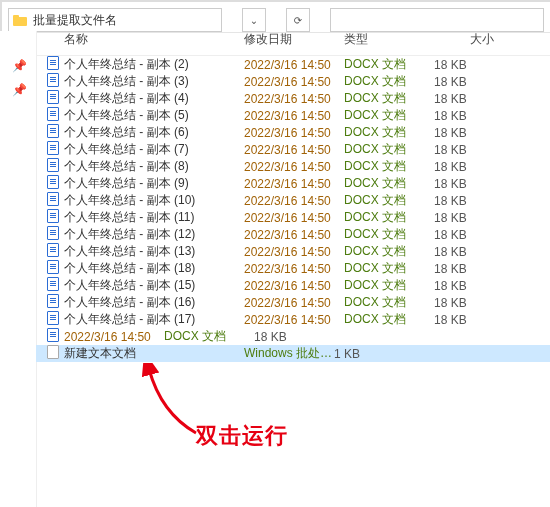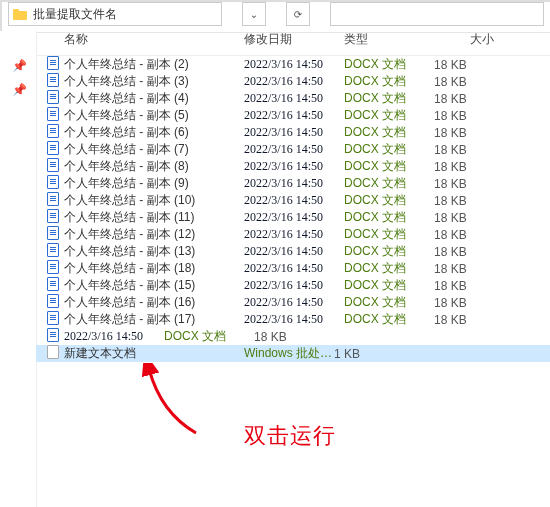--- a/index.html
+++ b/index.html
@@ -12,21 +12,21 @@
     background: #fff;
     color: #333;
     overflow: hidden;
     border: 1px solid #ddd;
     box-sizing: border-box;
   }
   .addr-bar {
     height: 30px;
     border-bottom: 1px solid #e5e5e5;
     display: flex;
-    align-items: flex-start;
+    align-items: flex-end;
     padding: 0 6px;
     gap: 20px;
   }
   .addr-box {
     flex: 1;
     height: 22px;
     border: 1px solid #ccc;
     display: flex;
     align-items: center;
     padding: 0 4px;
@@ -153,39 +153,38 @@
   }
   .txt-icon {
     display: inline-block;
     width: 10px;
     height: 12px;
     background: #fff;
     border: 1px solid #aaa;
     border-radius: 1px;
   }
   .c-name { flex: 0 0 180px; overflow: hidden; text-overflow: ellipsis; }
-  .c-date { flex: 0 0 100px; color: #0f172a; font-family: Liberation Serif, serif; }
+  .c-date { flex: 0 0 100px; color: #a16207; }
   .c-type { flex: 0 0 90px; color: #4d7c0f; overflow: hidden; text-overflow: ellipsis; }
   .c-size { flex: 0 0 60px; color: #555; text-align: left; padding-right: 10px; }
 
   .arrow-svg {
     position: absolute;
     left: 105px;
     top: 332px;
     pointer-events: none;
   }
   .annot {
     position: absolute;
     left: 160px;
     top: 390px;
     font-size: 22px;
     color: #e60012;
-    font-weight: 400;
+    font-weight: 700;
     letter-spacing: 1px;
-    margin-left: 48px;
   }
 </style>
 </head>
 <body>
 
 <div class="addr-bar">
   <div class="addr-box">
     <span class="folder-glyph"></span>
     <span>批量提取文件名</span>
   </div>

